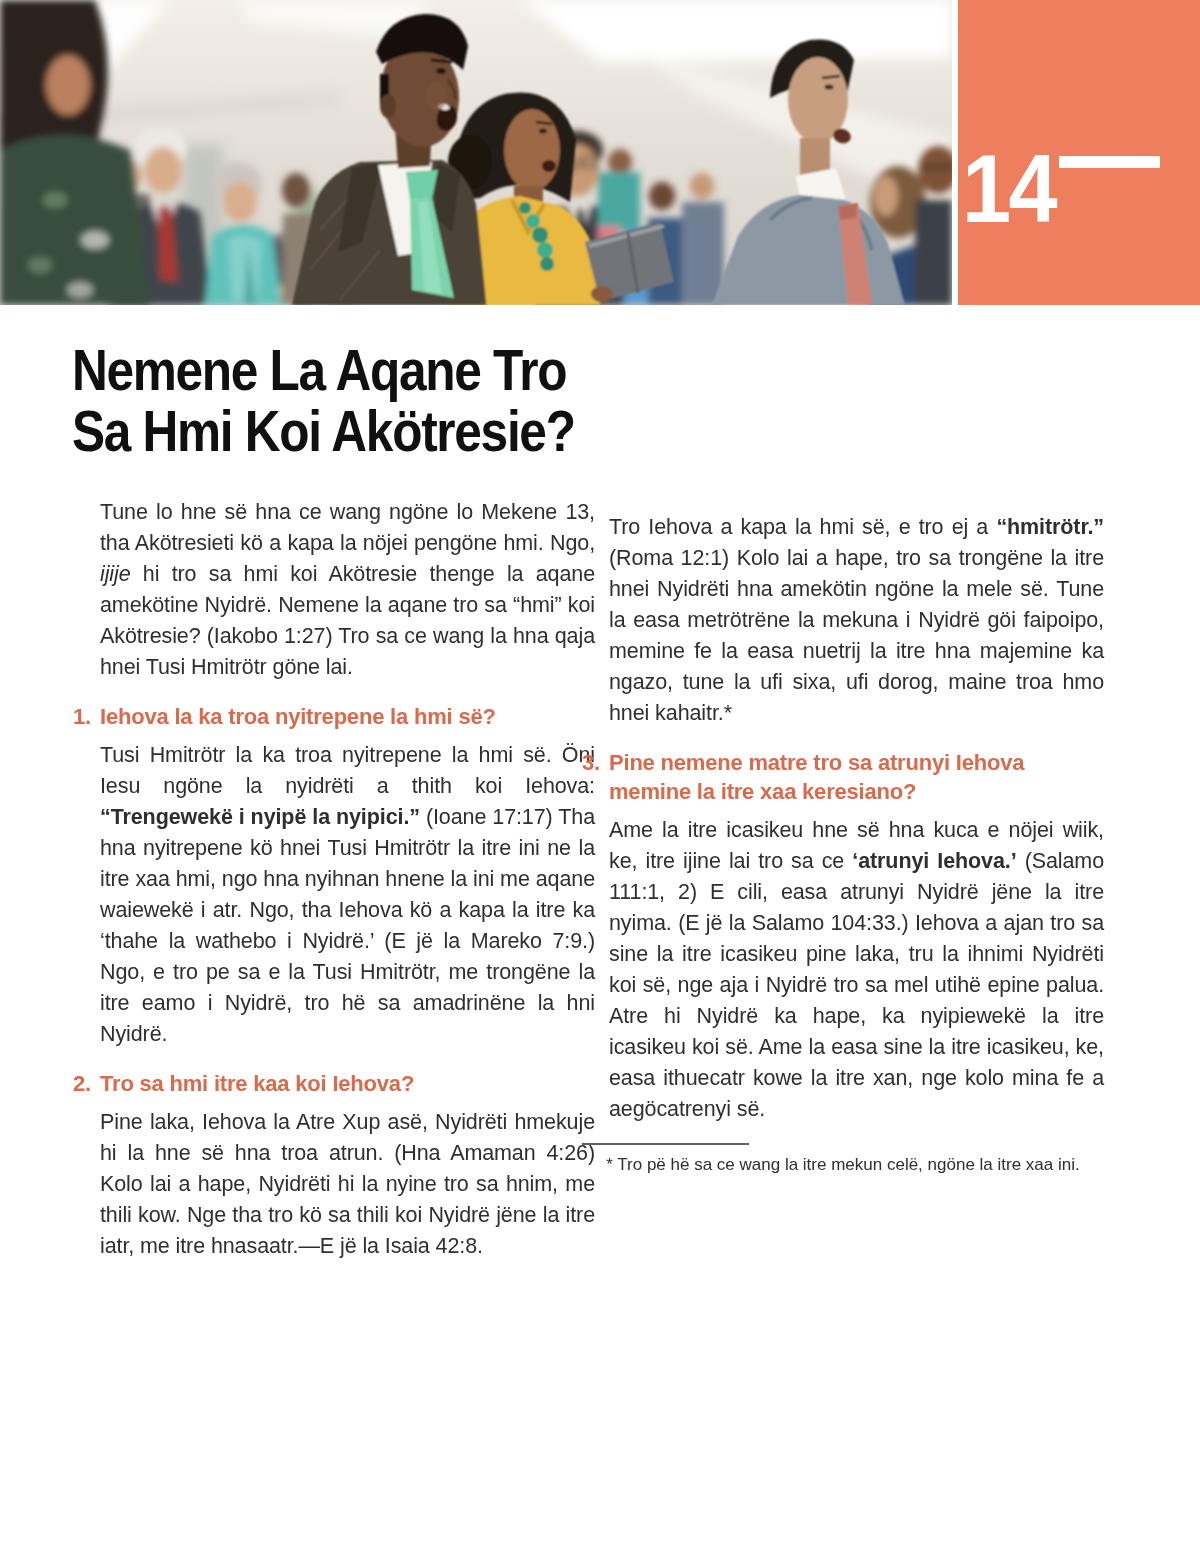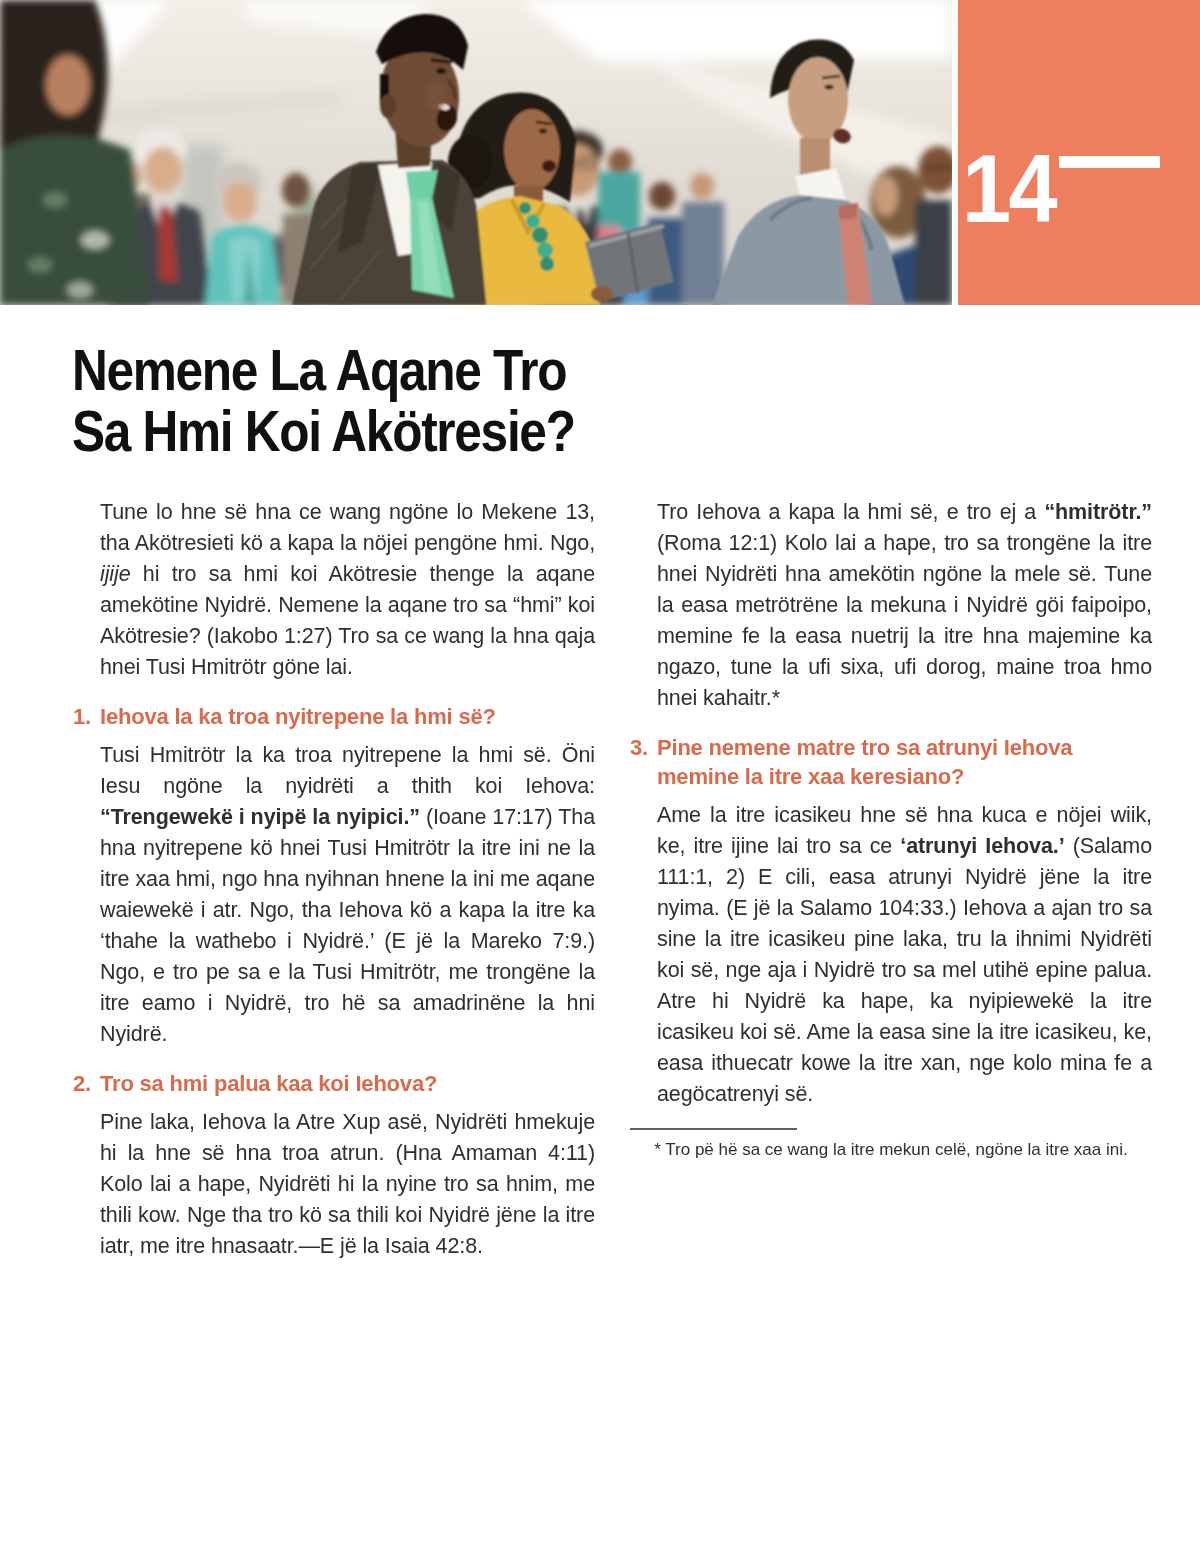--- a/index.html
+++ b/index.html
@@ -41,21 +41,21 @@
     position:absolute;left:72px;top:340px;width:700px;margin:0;
     font-size:57px;line-height:61px;font-weight:bold;color:#101010;
     letter-spacing:-1.5px;
     transform:scaleX(0.87);transform-origin:left top;
     white-space:nowrap;
   }
 
   
   .column{position:absolute;top:497px;width:522px;}
   .column.left{left:73px;}
-  .column.right{left:630px;}
+  .column.right{left:582px;margin-top:15px;}
 
   .para{
     margin:0;padding-left:27px;
     font-size:21.5px;line-height:31px;text-align:justify;
     color:#2f2f2f;letter-spacing:-0.1px;
   }
   .para .bold{font-weight:bold;}
   .para .italic{font-style:italic;}
 
   .question{
@@ -253,23 +253,23 @@
     <p class="para"><span>Tune lo hne së hna ce wang ngöne lo Mekene 13, tha Akötresieti kö a kapa la nöjei pengöne hmi. Ngo, </span><span class="italic">ijije</span><span> hi tro sa hmi koi Akötresie thenge la aqane amekötine Nyidrë. Nemene la aqane tro sa “hmi” koi Akötresie? (Iakobo 1:27) Tro sa ce wang la hna qaja hnei Tusi Hmitrötr göne lai.</span></p>
 
     <div class="question">
       <span class="qnum">1.</span>
       <span class="qtext">Iehova la ka troa nyitrepene la hmi së?</span>
     </div>
     <p class="para"><span>Tusi Hmitrötr la ka troa nyitrepene la hmi së. Öni Iesu ngöne la nyidrëti a thith koi Iehova: </span><span class="bold">“Trengewekë i nyipë la nyipici.”</span><span> (Ioane 17:17) Tha hna nyitrepene kö hnei Tusi Hmitrötr la itre ini ne la itre xaa hmi, ngo hna nyihnan hnene la ini me aqane waiewekë i atr. Ngo, tha Iehova kö a kapa la itre ka ‘thahe la wathebo i Nyidrë.’ (E jë la Mareko 7:9.) Ngo, e tro pe sa e la Tusi Hmitrötr, me trongëne la itre eamo i Nyidrë, tro hë sa amadrinëne la hni Nyidrë.</span></p>
 
     <div class="question">
       <span class="qnum">2.</span>
-      <span class="qtext">Tro sa hmi palua kaa koi Iehova?</span>
-    </div>
-    <p class="para"><span>Pine laka, Iehova la Atre Xup asë, Nyidrëti hmekuje hi la hne së hna troa atrun. (Hna Amaman 4:11) Kolo lai a hape, Nyidrëti hi la nyine tro sa hnim, me thili kow. Nge tha tro kö sa thili koi Nyidrë jëne la itre iatr, me itre hnasaatr.—E jë la Isaia 42:8.</span></p>
+      <span class="qtext">Tro sa hmi itre kaa koi Iehova?</span>
+    </div>
+    <p class="para"><span>Pine laka, Iehova la Atre Xup asë, Nyidrëti hmekuje hi la hne së hna troa atrun. (Hna Amaman 4:26) Kolo lai a hape, Nyidrëti hi la nyine tro sa hnim, me thili kow. Nge tha tro kö sa thili koi Nyidrë jëne la itre iatr, me itre hnasaatr.—E jë la Isaia 42:8.</span></p>
   </div>
 
   <div class="column right">
     <p class="para"><span>Tro Iehova a kapa la hmi së, e tro ej a </span><span class="bold">“hmitrötr.”</span><span> (Roma 12:1) Kolo lai a hape, tro sa trongëne la itre hnei Nyidrëti hna amekötin ngöne la mele së. Tune la easa metrötrëne la mekuna i Nyidrë göi faipoipo, memine fe la easa nuetrij la itre hna majemine ka ngazo, tune la ufi sixa, ufi dorog, maine troa hmo hnei kahaitr.*</span></p>
 
     <div class="question">
       <span class="qnum">3.</span>
       <span class="qtext">Pine nemene matre tro sa atrunyi Iehova memine la itre xaa keresiano?</span>
     </div>
     <p class="para"><span>Ame la itre icasikeu hne së hna kuca e nöjei wiik, ke, itre ijine lai tro sa ce </span><span class="bold">‘atrunyi Iehova.’</span><span> (Salamo 111:1, 2) E cili, easa atrunyi Nyidrë jëne la itre nyima. (E jë la Salamo 104:33.) Iehova a ajan tro sa sine la itre icasikeu pine laka, tru la ihnimi Nyidrëti koi së, nge aja i Nyidrë tro sa mel utihë epine palua. Atre hi Nyidrë ka hape, ka nyipiewekë la itre icasikeu koi së. Ame la easa sine la itre icasikeu, ke, easa ithuecatr kowe la itre xan, nge kolo mina fe a aegöcatrenyi së.</span></p>

